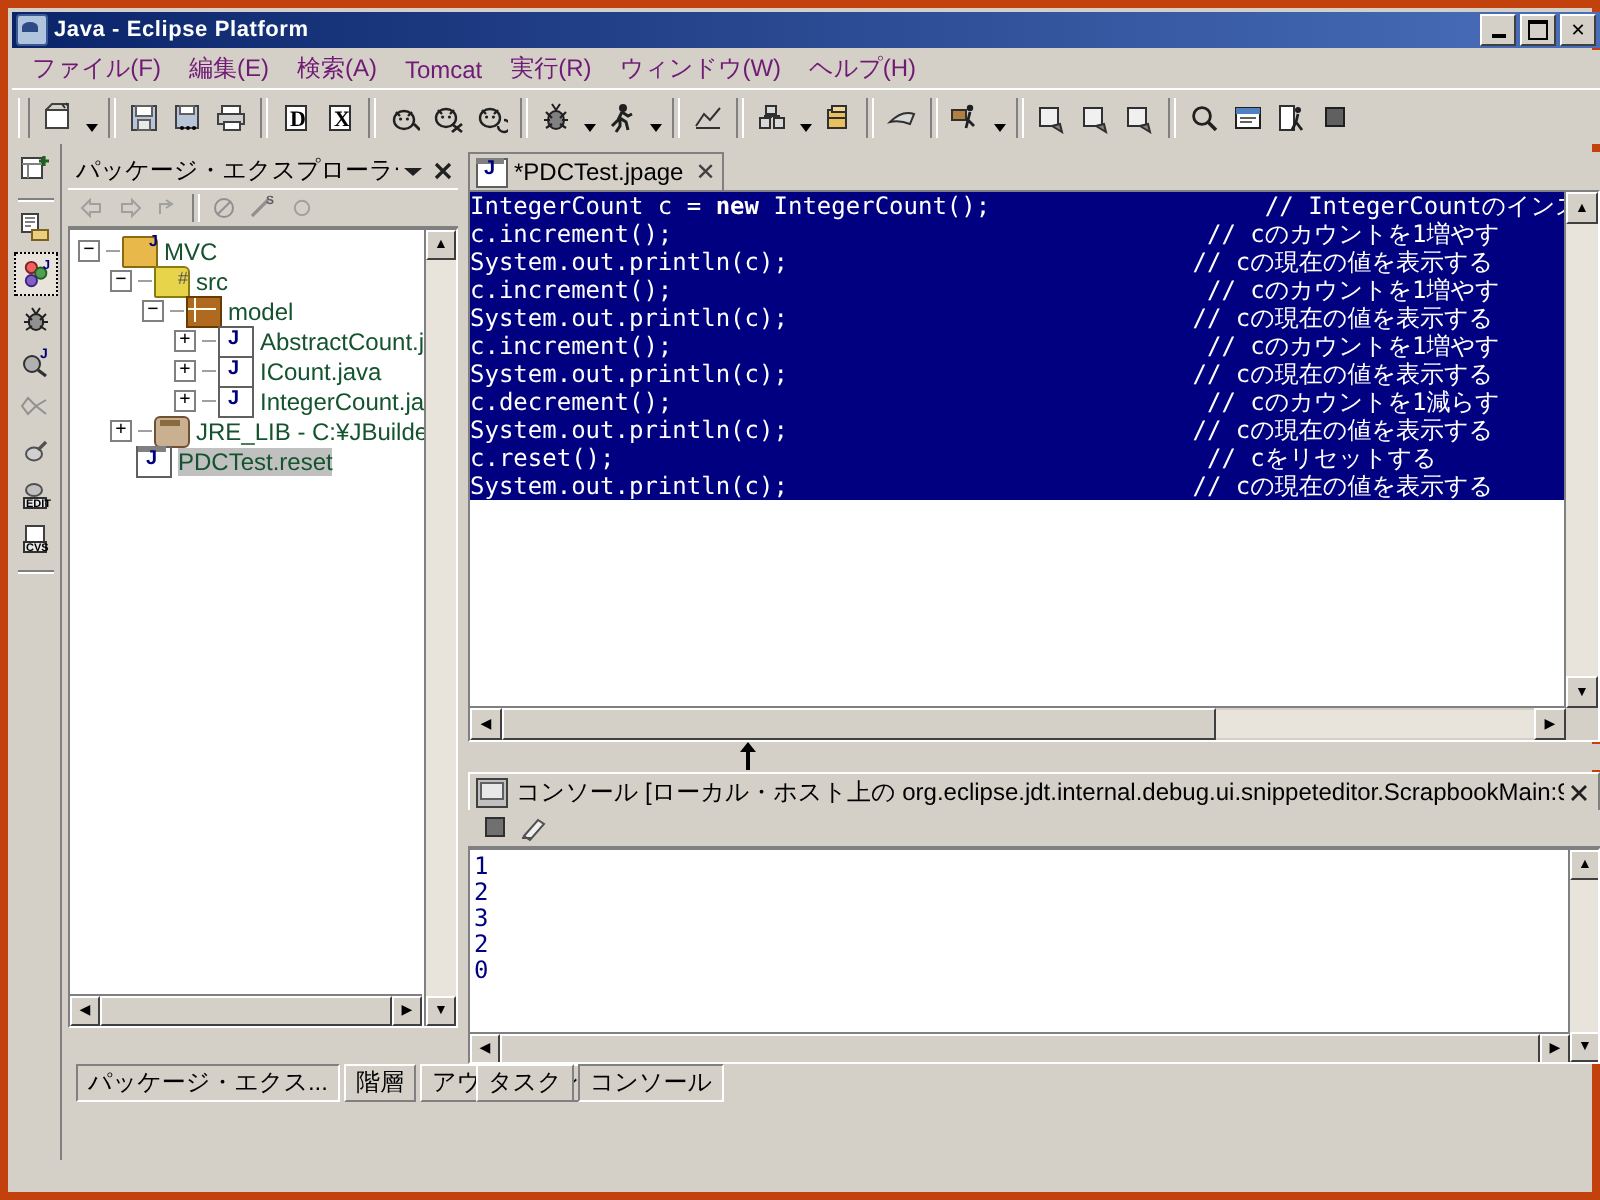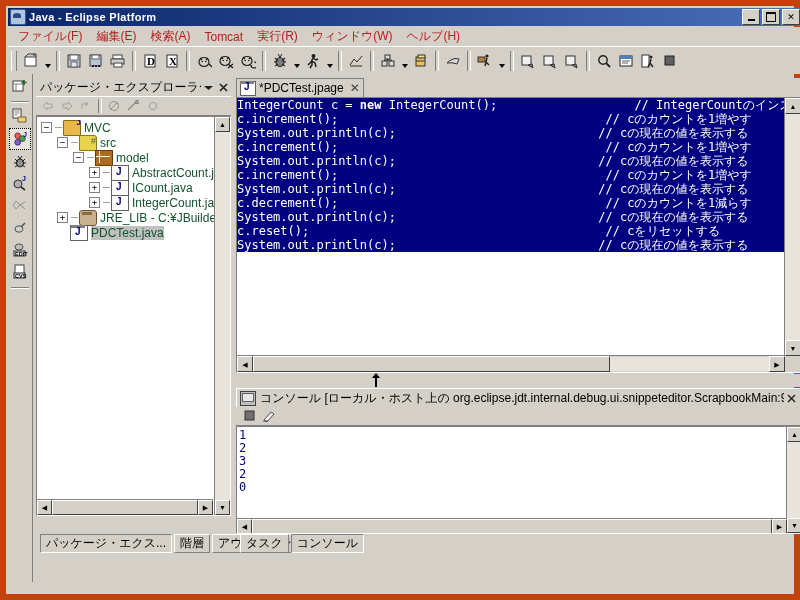--- a/index.html
+++ b/index.html
@@ -4,21 +4,21 @@
 <style>
   html,body{margin:0;padding:0;}
   body{
     width:800px;height:600px;overflow:hidden;
     font-family:"Liberation Sans","DejaVu Sans",sans-serif;
     font-size:12px;
     background:#d4d0c8;
     -webkit-font-smoothing:none;
   }
   #app{position:relative;width:800px;height:600px;background:#d4d0c8;
-       border:6px solid #c2410c;box-sizing:border-box;}
+       border:4px solid #c2410c;box-sizing:border-box;}
 
   
   .titlebar{
     position:absolute;left:2px;top:2px;width:794px;height:18px;
     background:linear-gradient(to right,#0a246a,#4a6fba);
     display:flex;align-items:center;color:#fff;font-size:11px;font-weight:bold;
   }
   .titlebar .tico{width:14px;height:14px;margin:0 3px 0 2px;flex:none;
     background:#b0c4de;border:1px solid #3a5a96;border-radius:2px;position:relative;}
   .titlebar .tico:after{content:"";position:absolute;left:2px;top:3px;width:8px;height:5px;
@@ -29,21 +29,21 @@
     border-color:#fff #404040 #404040 #fff;display:flex;align-items:center;
     justify-content:center;font-size:9px;color:#000;font-weight:bold;line-height:1;}
   .winbtn i{font-style:normal;display:block;}
   .wb-min i{width:7px;height:2px;background:#000;margin-top:5px;}
   .wb-max i{width:8px;height:7px;border:1px solid #000;border-top-width:2px;}
 
   
   .menubar{position:absolute;left:2px;top:21px;width:794px;height:19px;
     background:#d4d0c8;display:flex;align-items:center;padding-left:3px;
     border-bottom:1px solid #d4d0c8;}
-  .menuitem{padding:2px 7px;font-size:12px;color:#b91c1c;white-space:nowrap;}
+  .menuitem{padding:2px 7px;font-size:12px;color:#701a75;white-space:nowrap;}
 
   
   .toolbar{position:absolute;left:2px;top:40px;width:794px;height:27px;
     background:#d4d0c8;display:flex;align-items:center;
     border-top:1px solid #fff;}
   .tgrip{width:4px;height:20px;margin:0 3px;border-left:1px solid #fff;
     border-right:1px solid #808080;flex:none;}
   .tsep{width:2px;height:20px;margin:0 3px;border-left:1px solid #808080;
     border-right:1px solid #fff;flex:none;}
   .tbtn{width:22px;height:22px;display:flex;align-items:center;justify-content:center;
@@ -569,21 +569,21 @@
           <div class="tind" style="width:16px"></div>
           <div class="texp">+</div>
           <div class="tdash"></div>
           <div class="tico ic-jar"></div>
           <div class="tlabel">JRE_LIB - C:¥JBuilder8¥</div>
         </div>
 
         <div class="trow">
           <div class="tind" style="width:29px"></div>
           <div class="tico ic-jpage"></div>
-          <div class="tlabel sel">PDCTest.java</div>
+          <div class="tlabel sel">PDCTest.reset</div>
         </div>
 
       </div>
 
       <div class="vscroll" style="border-left:1px solid #808080;">
         <div class="sbtn" style="margin:0;">▲</div>
         <div class="strack" style="height:368px;"></div>
         <div class="sbtn" style="margin:0;">▼</div>
       </div>
       <div class="hscroll" style="display:flex;align-items:center;border-top:1px solid #808080;width:176px;">

